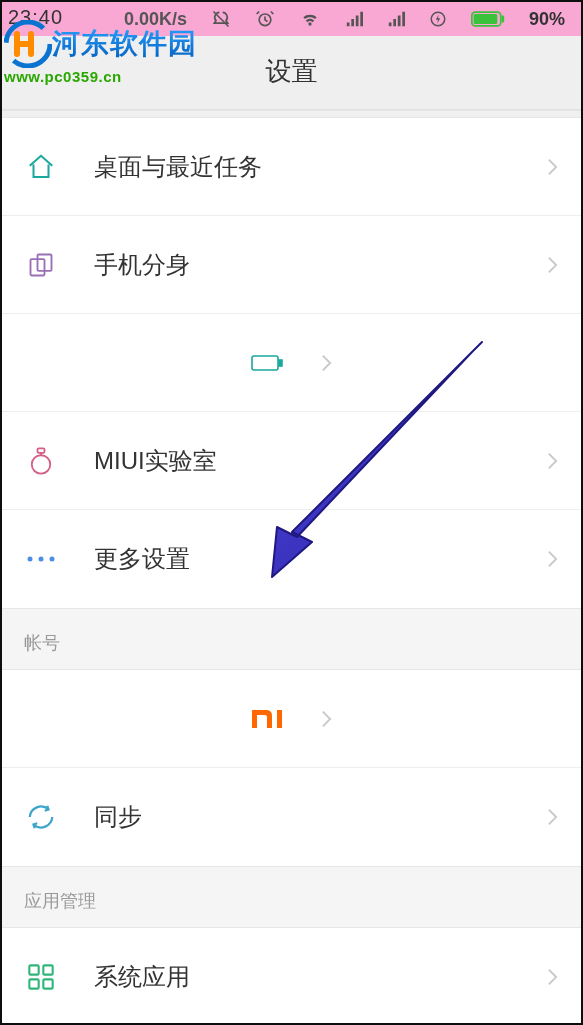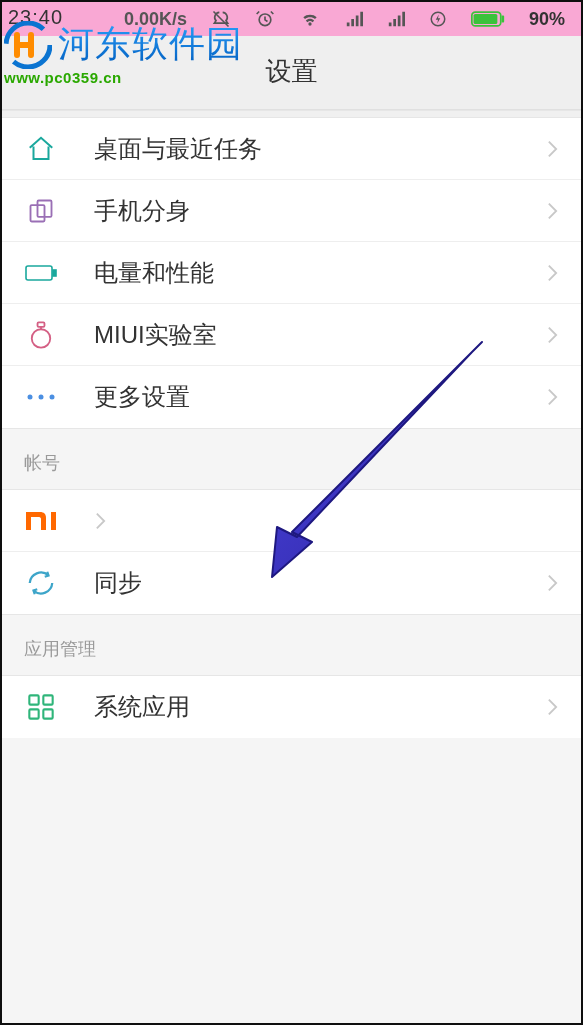--- a/index.html
+++ b/index.html
@@ -9,30 +9,30 @@
   
   .status-bar { height: 34px; background: #f9a8d4; display: flex; align-items: center; padding: 0 16px; font-size: 18px; color: #555; position: relative; }
   .status-time { color: #333; font-weight: 500; font-size: 20px; letter-spacing: 1px; position:absolute; left:6px; top:4px;}
   .status-right { margin-left: auto; display: flex; align-items: center; gap: 24px; font-weight: bold; }
   .status-right span { display: inline-flex; align-items: center; }
 
   
   .watermark { position: absolute; top: 18px; left: 2px; z-index: 50; pointer-events:none;}
   .wm-row { display:flex; align-items:center; }
   .wm-logo { width: 48px; height: 48px; display:inline-block; }
-  .wm-title { font-size: 36px; font-weight: 400; background: linear-gradient(#2aa1ff,#005bbb); -webkit-background-clip: text; color: transparent; margin-left:6px; letter-spacing:1px;}
+  .wm-title { font-size: 28px; font-weight: 700; background: linear-gradient(#2aa1ff,#005bbb); -webkit-background-clip: text; color: transparent; margin-left:0; letter-spacing:1px;}
   .wm-url { color:#2aa800; font-size:15px; font-weight:700; letter-spacing:0.5px;}
 
   
   .title-bar { background:#efefef; text-align:center; padding: 18px 12px 20px; font-size: 26px; color:#333; border-bottom:1px solid #e0e0e0;}
 
   
   .group-top-gap { height: 8px; background:#f0f0f0; border-top:1px solid #e6e6e6; border-bottom:1px solid #e6e6e6;}
   .list { background:#fff; }
-  .item { display:flex; align-items:center; height:62px; padding:0 22px; border-bottom:1px solid #eee; position:relative; }
+  .item { display:flex; align-items:center; height:98px; padding:0 22px; border-bottom:1px solid #eee; position:relative;justify-content:center; }
   .item:last-child { border-bottom:none;}
   .item .icon { width:34px; height:34px; flex:0 0 34px; margin-right:36px; display:flex; align-items:center; justify-content:center;}
   .item .label { font-size:24px; color:#333; flex:1; }
   .item .chev { color:#c8c8c8; }
   .section-header { font-size:18px; color:#9a9a9a; padding:22px 22px 14px; background:#f5f5f5; border-top:1px solid #e6e6e6; border-bottom:1px solid #e6e6e6;}
 
   
   .arrow-layer { position:absolute; pointer-events:none; z-index:40; }
 
   svg { display:block; }
@@ -138,21 +138,20 @@
         </span>
     </div>
 
     <div class="item">
       <span class="icon">
         <svg width="32" height="22" viewBox="0 0 32 20" fill="none" stroke="#1aa89d" stroke-width="1.6">
             <rect x="1" y="3" width="26" height="14" rx="2"></rect>
             <rect x="28" y="7" width="3" height="6" fill="#1aa89d"></rect>
           </svg>
       </span>
-      <span class="label">电量和性能</span>
       <span class="chev">
           <svg width="13" height="22" viewBox="0 0 12 24" fill="none" stroke="#c8c8c8" stroke-width="2">
             <path d="M2 4l8 8-8 8"></path>
           </svg>
         </span>
     </div>
 
 
     <div class="item">
       <span class="icon">

